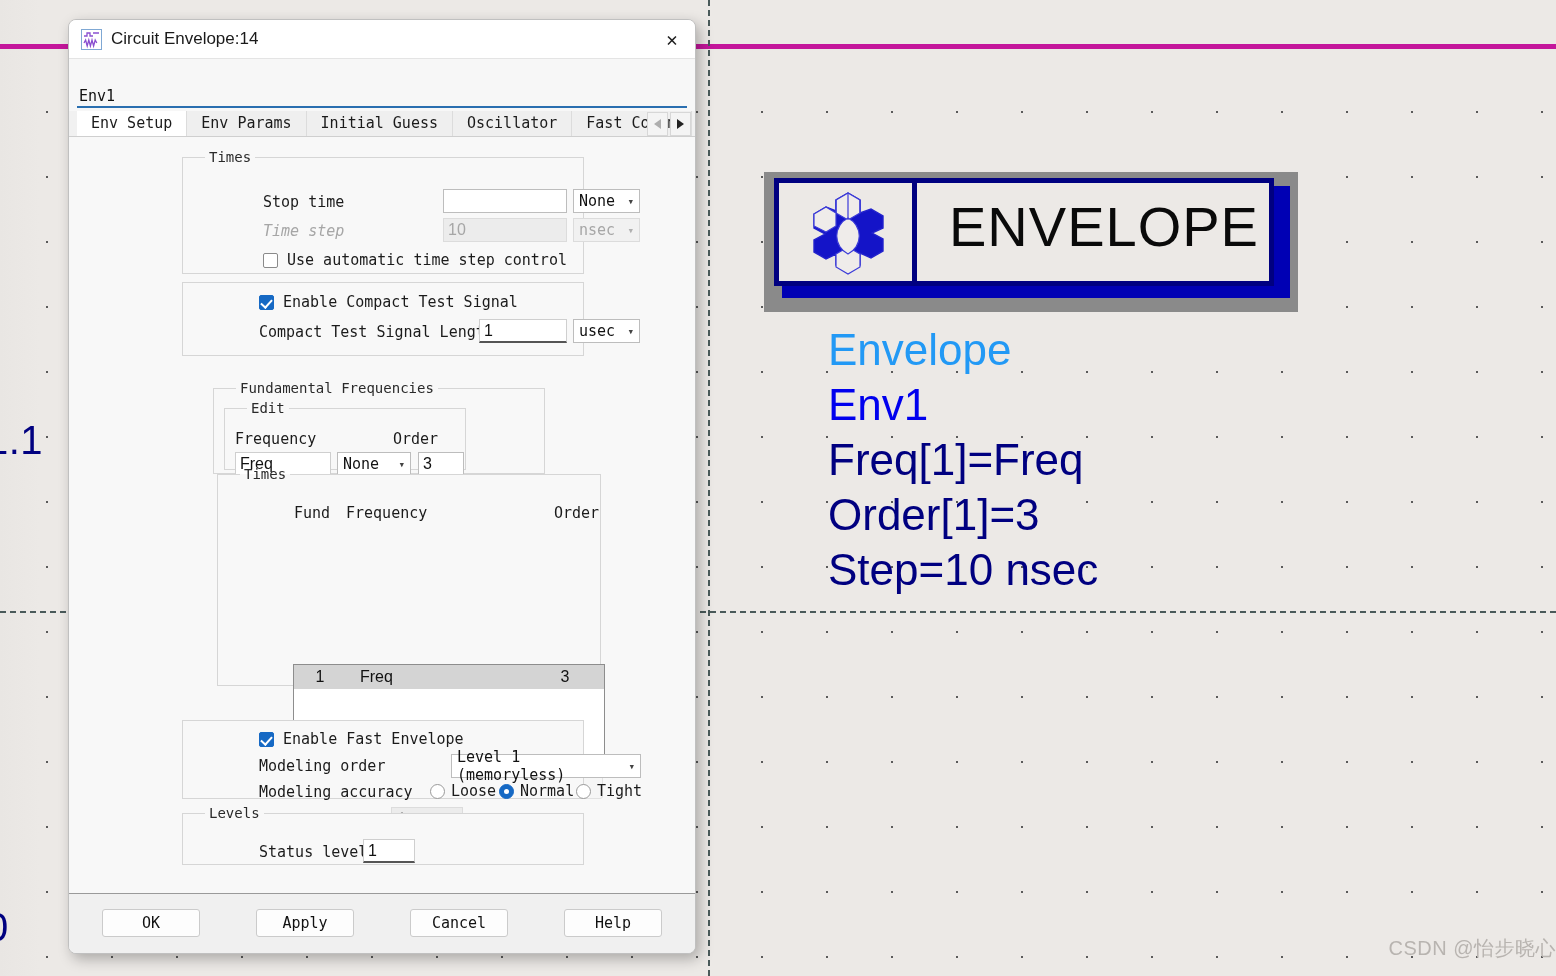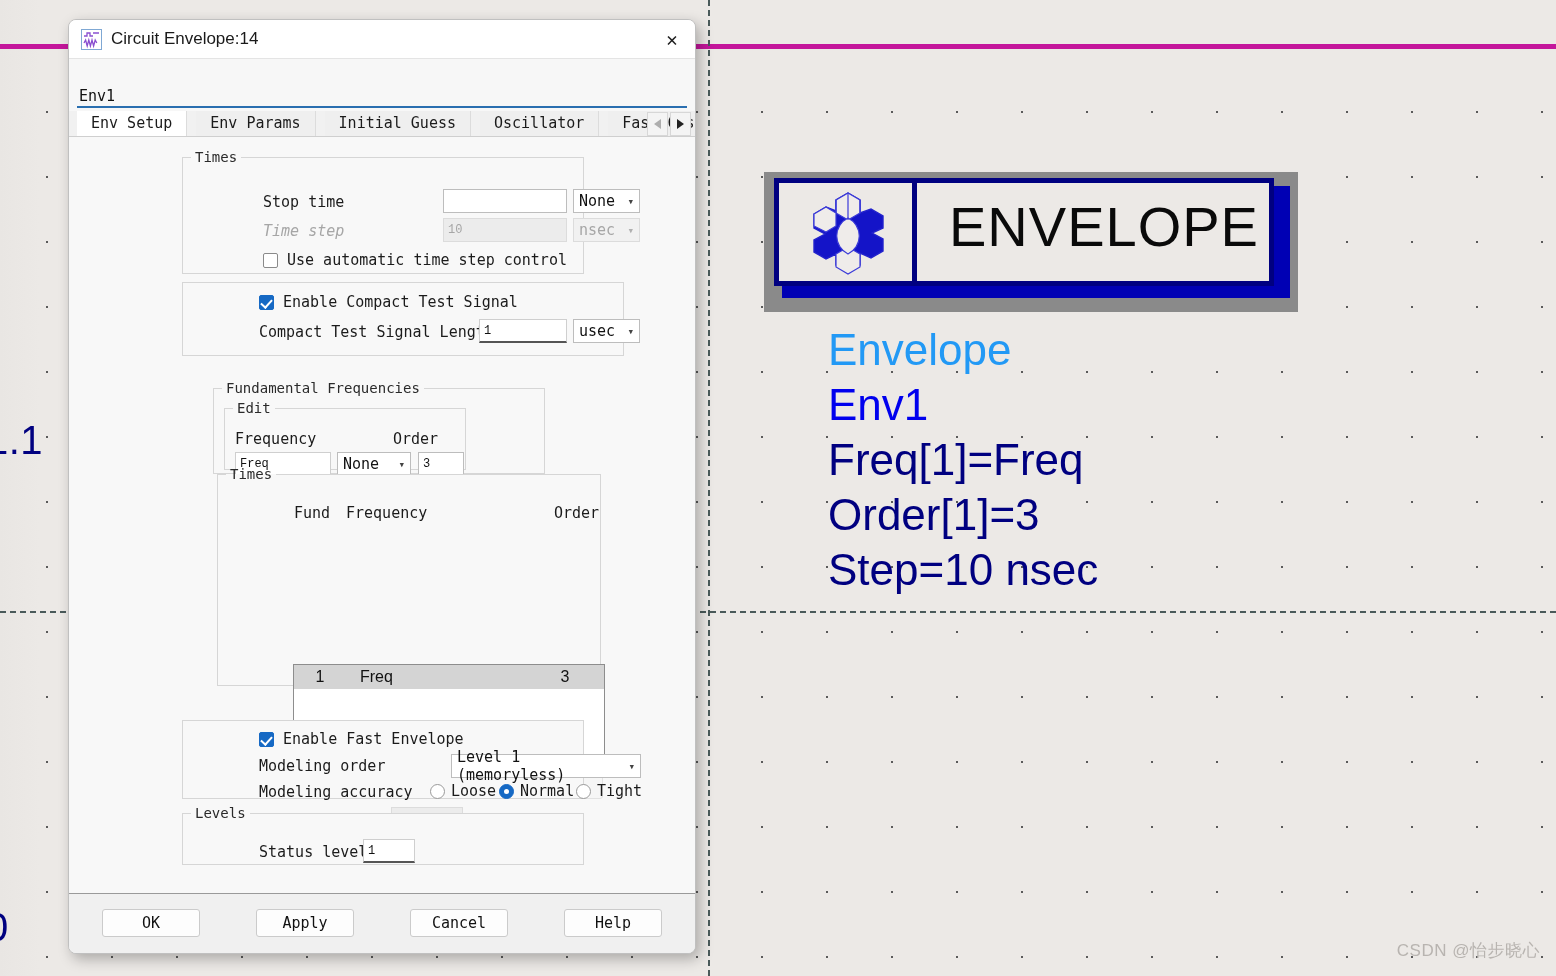--- a/index.html
+++ b/index.html
@@ -65,21 +65,21 @@
     position:absolute;left:828px;top:322px;
   }
   #schem-annotations div{
     font-size:44px;line-height:55px;color:#000080;white-space:pre;
     font-family:"Liberation Sans", sans-serif;
   }
   #schem-annotations div.cyan{color:#2299f5;}
   #schem-annotations div.blue{color:#0000ee;}
 
   #watermark{
-    position:absolute;right:16px;bottom:14px;color:#b8b4b0;font-size:17px;
+    position:absolute;right:0;bottom:14px;color:#b8b4b0;font-size:20px;
     font-family:"Liberation Sans", sans-serif;letter-spacing:.5px;
   }
 
   
   #dialog{
     position:absolute;left:68px;top:19px;width:628px;height:935px;
     background:#f7f7f7;border:1px solid #c0c0c0;border-radius:8px;
     box-shadow:4px 5px 14px rgba(0,0,0,.28);
     box-sizing:border-box;overflow:hidden;
     font-family:"DejaVu Sans Mono", monospace;
@@ -109,21 +109,21 @@
   #instance-input{
     position:absolute;left:8px;top:27px;width:610px;height:22px;
     border:none;border-bottom:2px solid #2a6fb0;background:#f7f7f7;
     font-size:15px;color:#111;padding:0 2px;outline:none;
     font-family:"DejaVu Sans Mono", monospace;box-sizing:border-box;
   }
 
   
   #tabs{
     position:relative;height:25px;background:#f1f1f1;border-bottom:1px solid #cfcfcf;
-    display:flex;align-items:flex-end;padding-left:8px;gap:9px;
+    display:flex;align-items:flex-end;padding-left:8px;
   }
   .tab{
     height:25px;line-height:25px;padding:0 14px;font-size:15px;color:#1b1b1b;
     background:#efefef;border-right:1px solid #dcdcdc;cursor:pointer;white-space:nowrap;
     font-family:"DejaVu Sans Mono", monospace;
   }
   .tab.active{background:#ffffff;}
   #tab-scroll{
     position:absolute;right:4px;top:1px;display:flex;gap:2px;
   }
@@ -136,32 +136,32 @@
   
   #dlg-body{
     position:relative;background:#f8f8f8;height:778px;padding:0;
   }
 
   fieldset.grp{
     position:absolute;border:1px solid #d6d6d6;margin:0;padding:0;
     background:#f8f8f8;
   }
   fieldset.grp > legend{
-    font-size:14px;color:#2a2a2a;padding:0 4px;margin-left:8px;
+    font-size:14px;color:#2a2a2a;padding:0 4px;margin-left:22px;
     font-family:"DejaVu Sans Mono", monospace;
   }
   .lbl{
     position:absolute;font-size:15px;color:#1b1b1b;white-space:nowrap;
     font-family:"DejaVu Sans Mono", monospace;
   }
   .lbl.dim{color:#a6a6a6;font-style:italic;}
   .txt{
     position:absolute;border:1px solid #bdbdbd;background:#ffffff;
-    font-size:12px;color:#111;padding:1px 4px;box-sizing:border-box;outline:none;
-    font-family:Liberation Mono, monospace;
+    font-size:16px;color:#111;padding:1px 4px;box-sizing:border-box;outline:none;
+    font-family:Liberation Sans, sans-serif;
   }
   .txt.underline{border:1px solid #cfcfcf;border-bottom:2px solid #555;}
   .txt.dim{background:#ececec;color:#a6a6a6;border:1px solid #dcdcdc;}
   .sel{
     position:absolute;border:1px solid #bdbdbd;background:#ffffff;
     font-size:15px;color:#111;box-sizing:border-box;
     display:flex;align-items:center;justify-content:space-between;
     padding:0 5px;cursor:pointer;font-family:"DejaVu Sans Mono", monospace;
   }
   .sel.dim{background:#f1f1f1;color:#a6a6a6;border:1px solid #dcdcdc;}
@@ -321,21 +321,21 @@
       <input class="txt dim" style="left: 260px; top: 53px; width: 124px; height: 24px;" readonly="" value="10">
       <div class="sel dim" style="left:390px;top:53px;width:67px;height:24px;">
         <span>nsec</span>
           <span class="chev">▾</span>
       </div>
 
       <div class="cb" style="left:80px;top:88px;"></div>
       <div class="lbl" style="left:104px;top:86px;">Use automatic time step control</div>
     </fieldset>
 
-    <fieldset class="grp" style="left:113px;top:145px;width:400px;height:72px;padding-left:40px;">
+    <fieldset class="grp" style="left:113px;top:145px;width:400px;height:72px;">
       <div class="cb checked" style="left:76px;top:12px;"></div>
       <div class="lbl" style="left:100px;top:10px;">Enable Compact Test Signal</div>
       <div class="lbl" style="left:76px;top:40px;">Compact Test Signal Length</div>
       <input class="txt underline" style="left: 296px; top: 36px; width: 88px; height: 24px;" value="1">
       <div class="sel" style="left:390px;top:36px;width:67px;height:24px;">
         <span>usec</span>
           <span class="chev">▾</span>
       </div>
     </fieldset>
 

